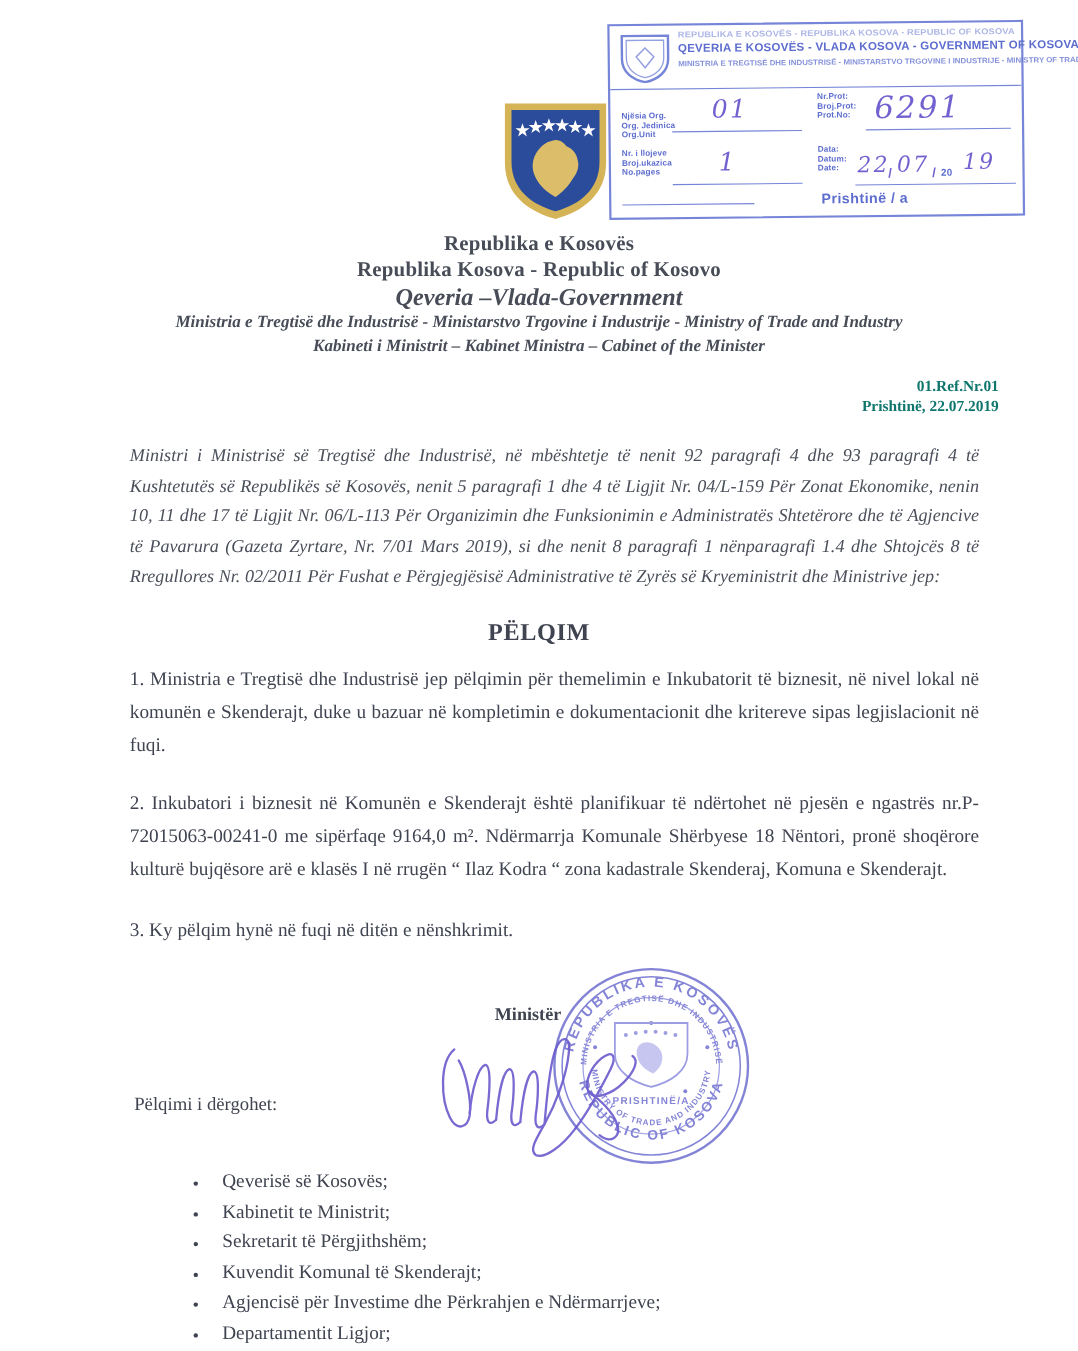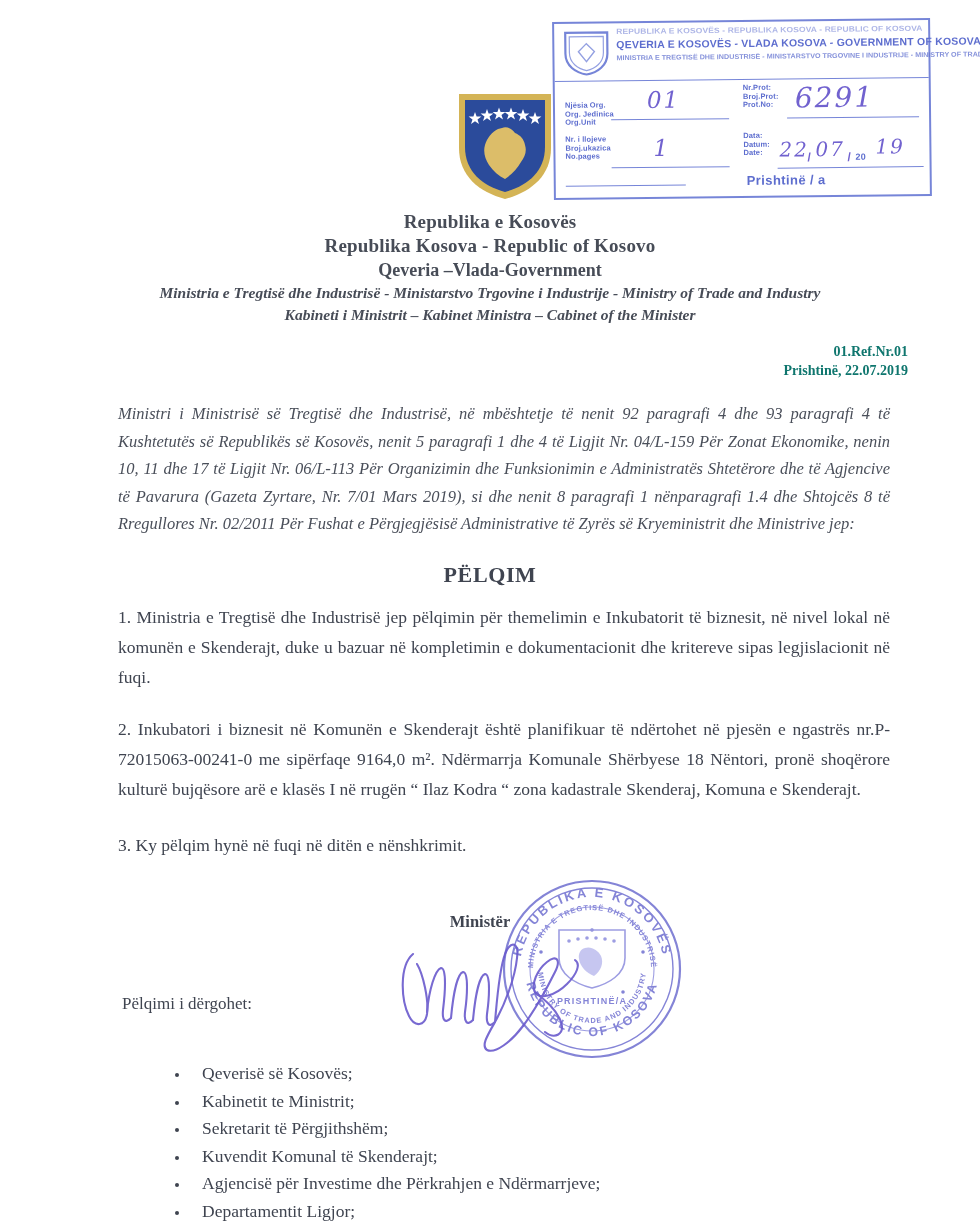--- a/index.html
+++ b/index.html
@@ -130,22 +130,23 @@
     letter-spacing: .2px;
     line-height: 24px;
   }
   .hdr-2 {
     font-size: 19px;
     font-weight: bold;
     letter-spacing: .2px;
     line-height: 24px;
   }
   .hdr-3 {
-    font-size: 18px;
-    font-weight: bold;
+    font-size: 22px;
+    font-weight: bold;
+    font-style: italic;
     line-height: 24px;
   }
   .hdr-4 {
     font-size: 15.5px;
     font-weight: bold;
     font-style: italic;
     line-height: 22px;
   }
   .hdr-5 {
     font-size: 15.5px;

